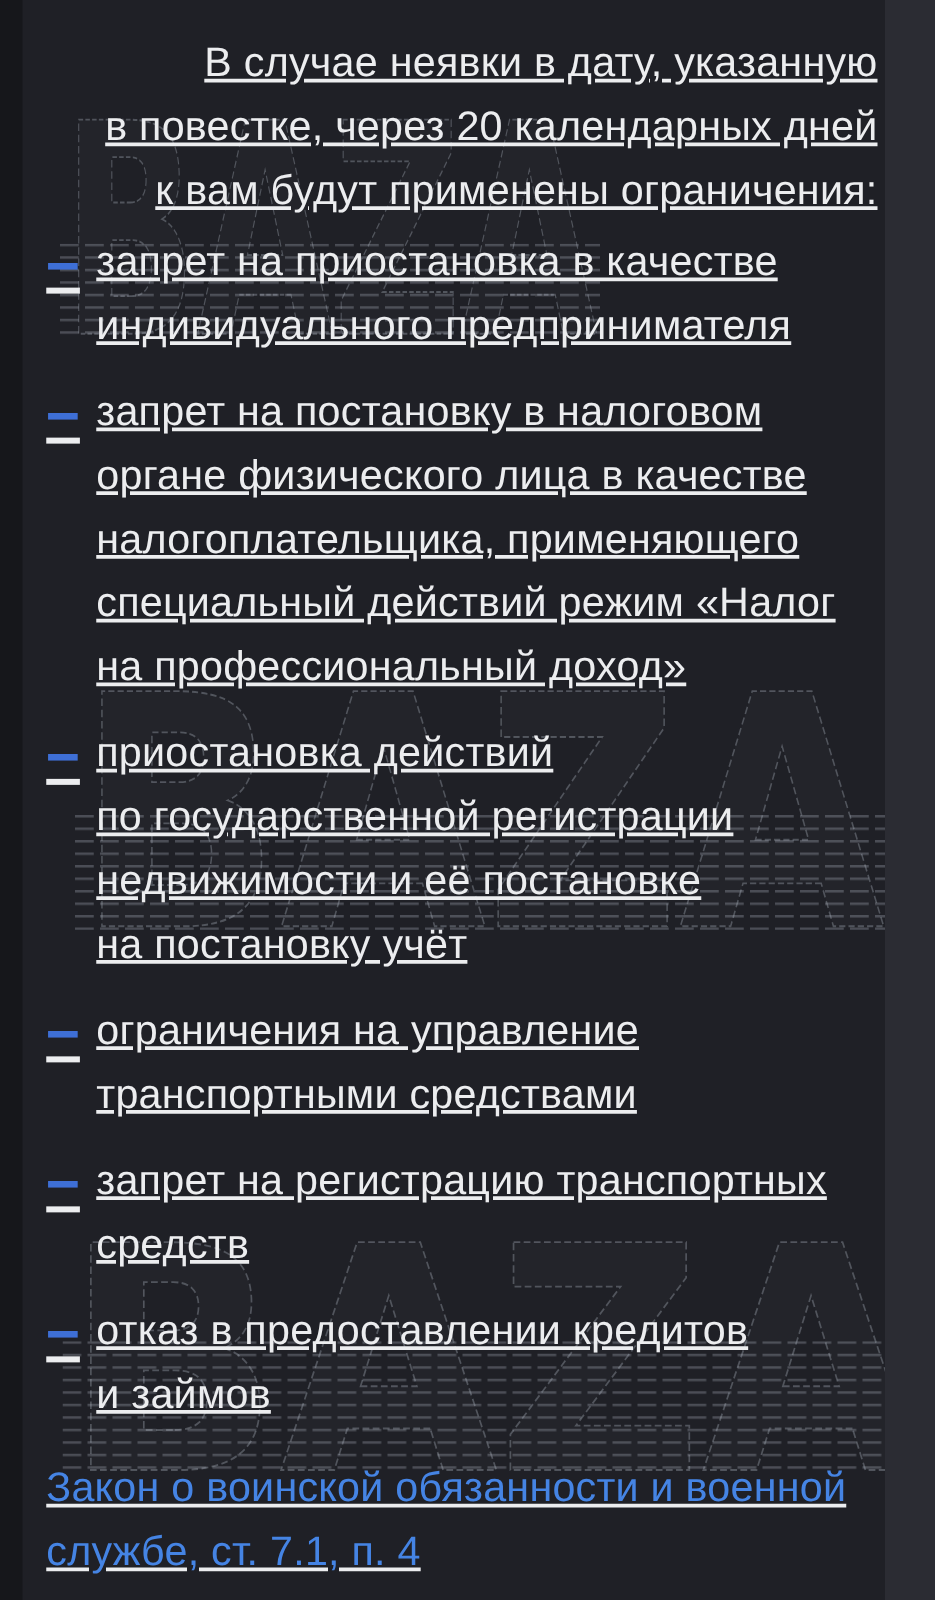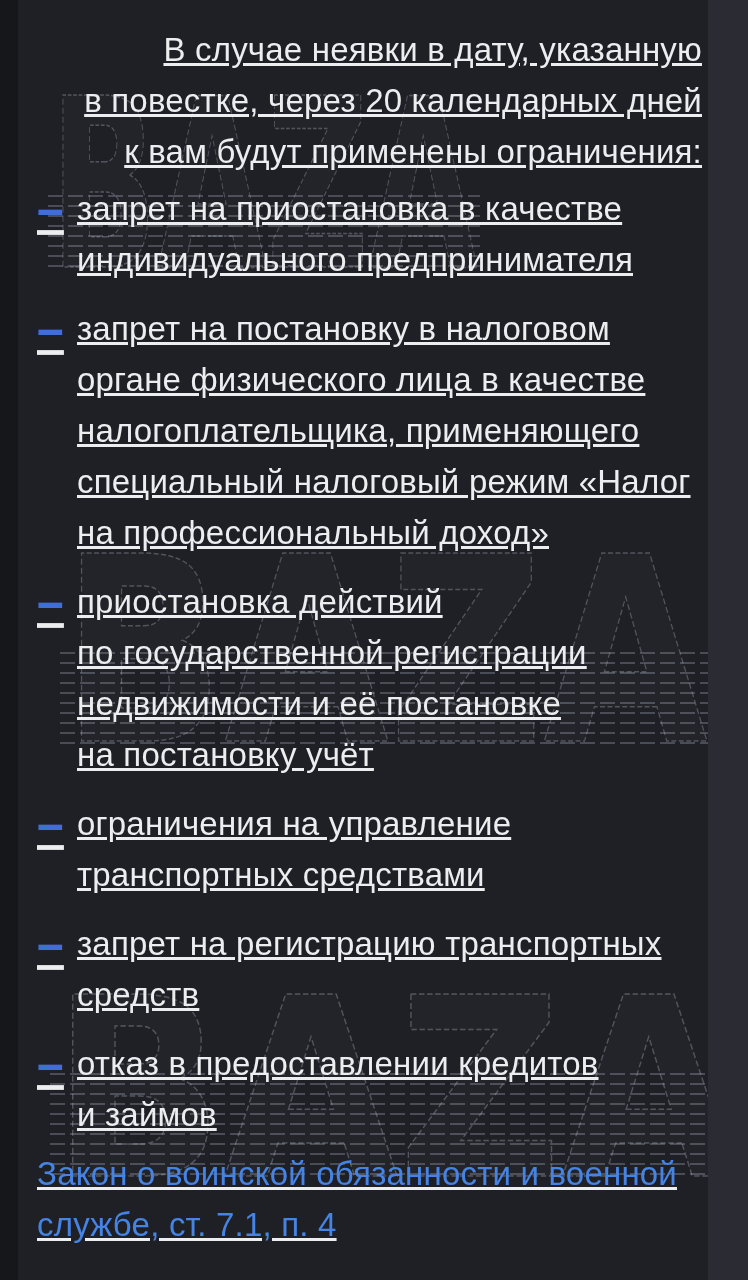--- a/index.html
+++ b/index.html
@@ -71,21 +71,21 @@
     font-weight:900;
     transform:scaleX(1.45) scaleY(1.6);
     transform-origin:left center;
   }
   .li-text{
     flex:1 1 auto;
     white-space:pre-line;
   }
   .law{
     display:block;
-    margin-top:8px;
+    margin-top:24px;
     color:var(--link);
     text-decoration:none;
     white-space:pre-line;
     cursor:pointer;
   }
 </style>
 </head>
 <body>
 
 <svg width="0" height="0" style="position:absolute" aria-hidden="true">
@@ -124,34 +124,34 @@
       <li>
         <span class="dash">–</span>
         <span class="li-text">запрет на приостановка в качестве
 индивидуального предпринимателя</span>
       </li>
       <li>
         <span class="dash">–</span>
         <span class="li-text">запрет на постановку в налоговом
 органе физического лица в качестве
 налогоплательщика, применяющего
-специальный налоговый режим «Налог
+специальный действий режим «Налог
 на профессиональный доход»</span>
       </li>
       <li>
         <span class="dash">–</span>
         <span class="li-text">приостановка действий
 по государственной регистрации
 недвижимости и её постановке
 на постановку учёт</span>
       </li>
       <li>
         <span class="dash">–</span>
         <span class="li-text">ограничения на управление
-транспортных средствами</span>
+транспортными средствами</span>
       </li>
       <li>
         <span class="dash">–</span>
         <span class="li-text">запрет на регистрацию транспортных
 средств</span>
       </li>
       <li>
         <span class="dash">–</span>
         <span class="li-text">отказ в предоставлении кредитов
 и займов</span>

